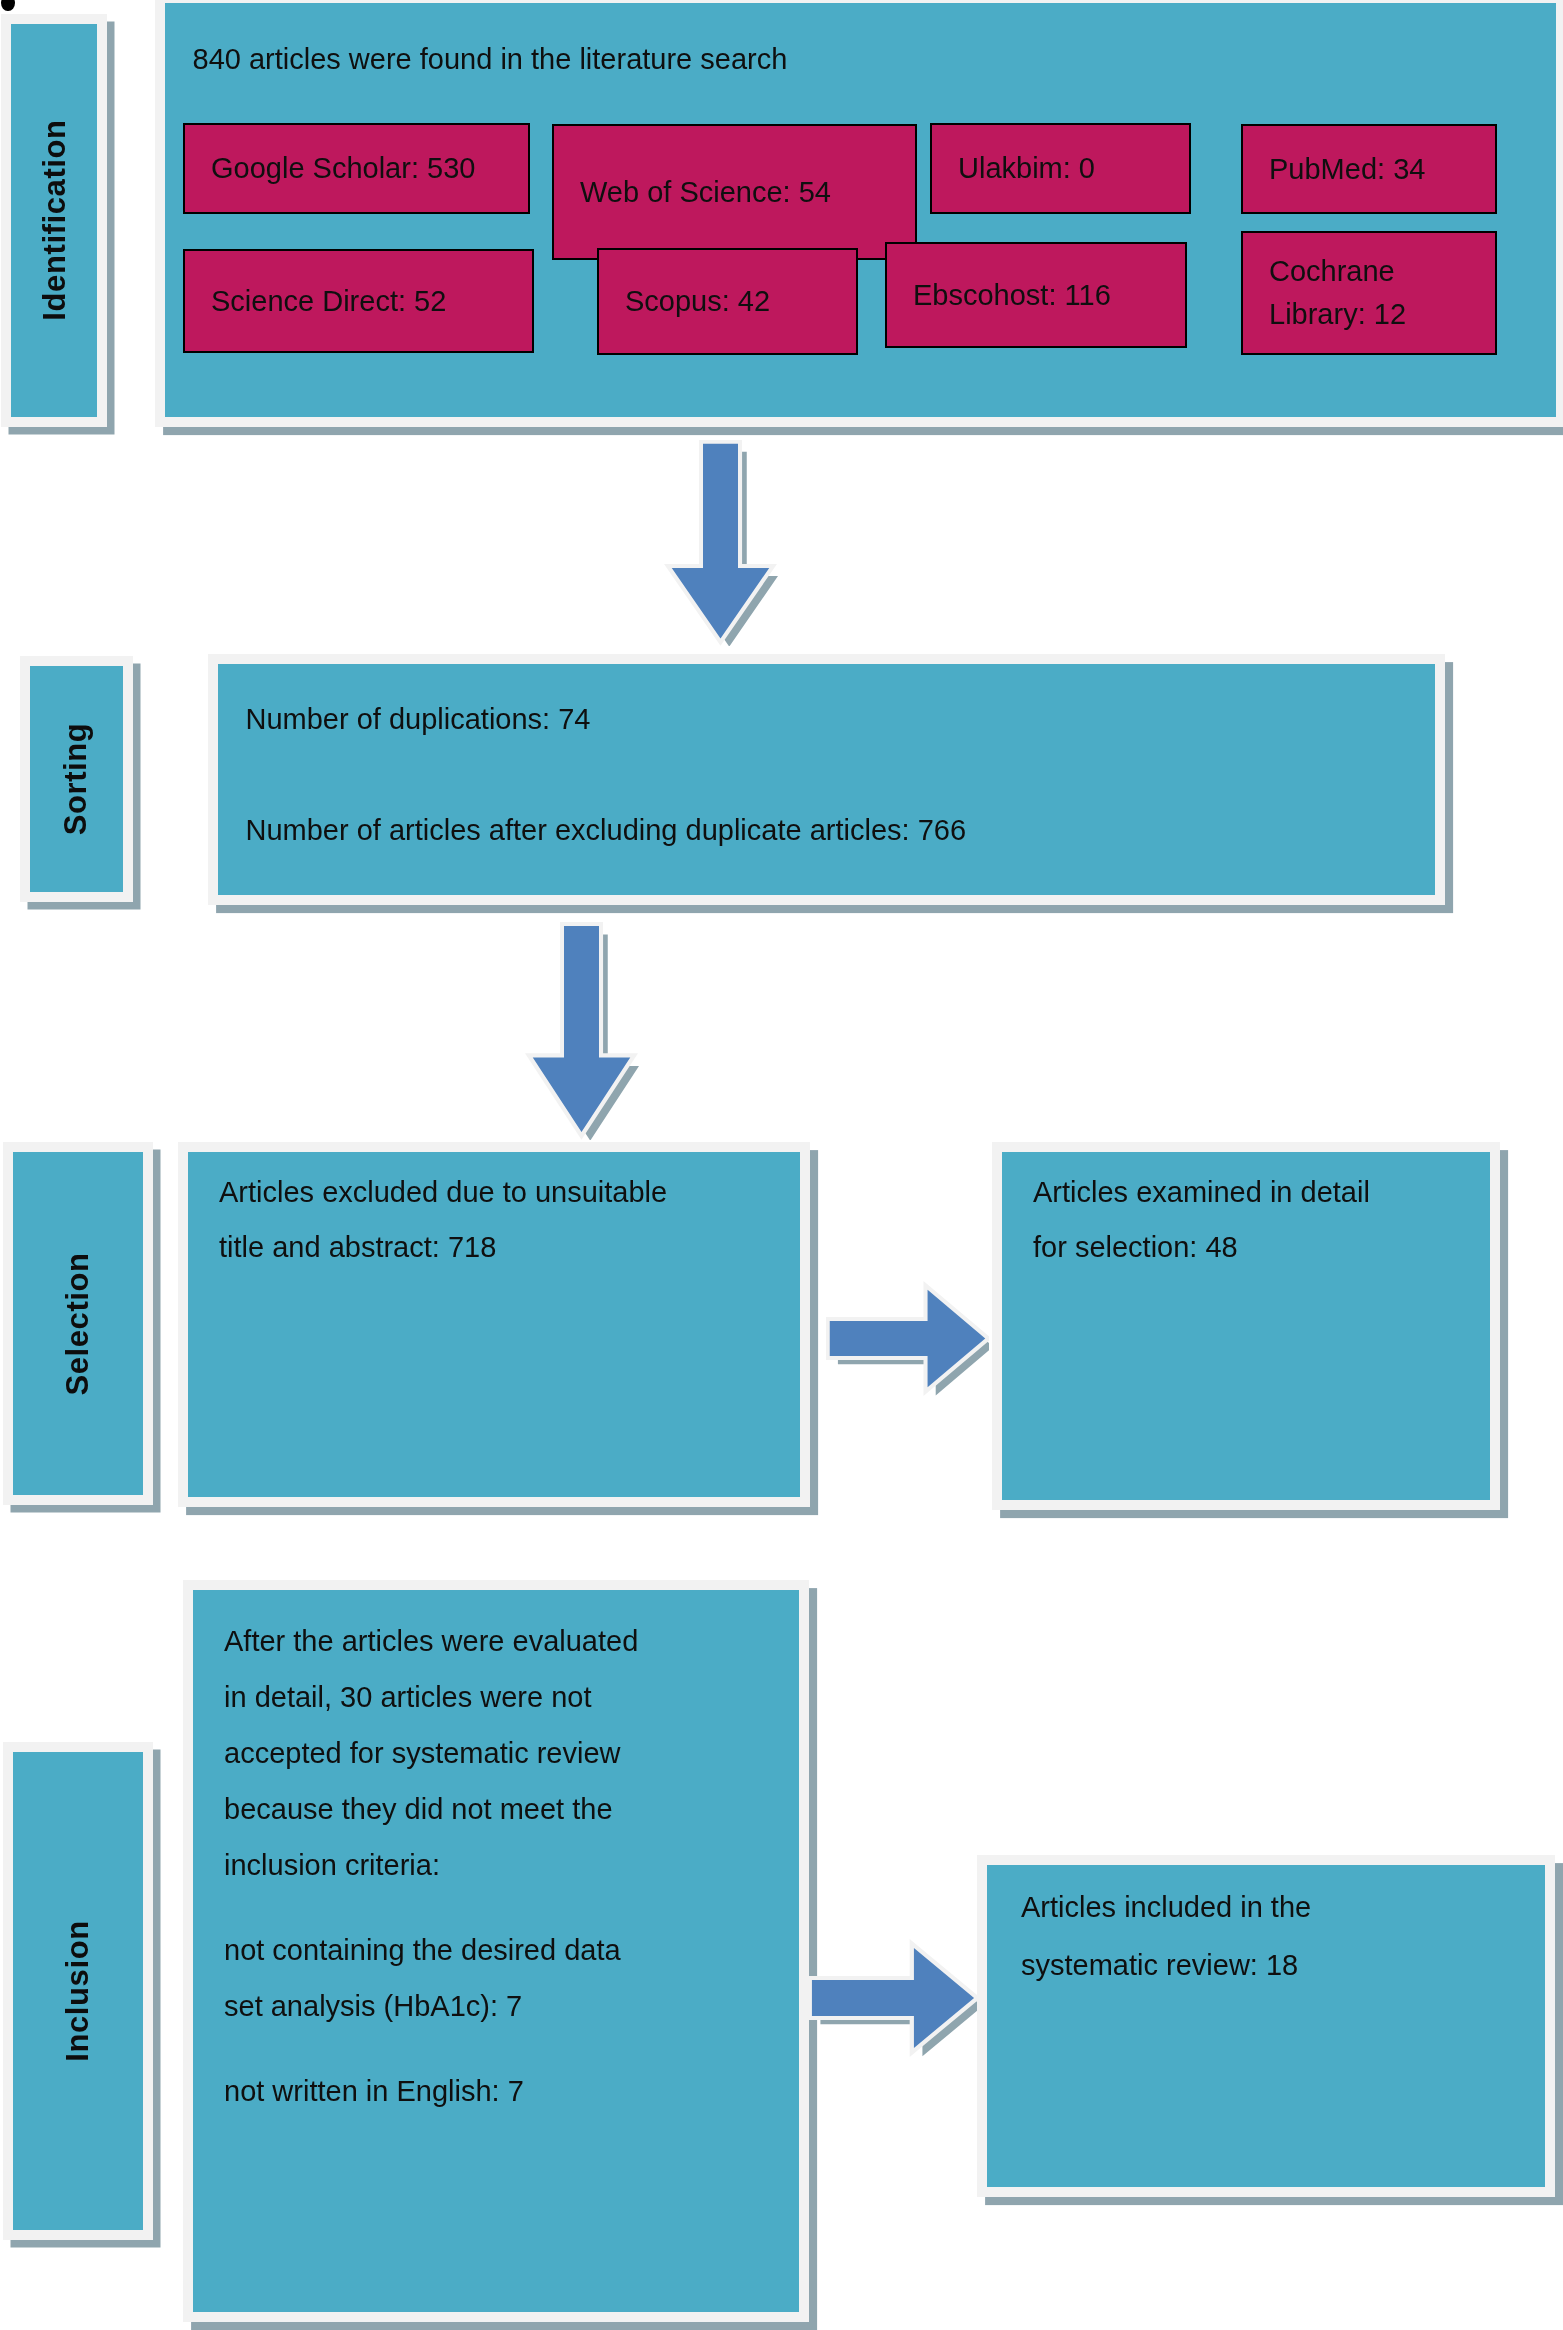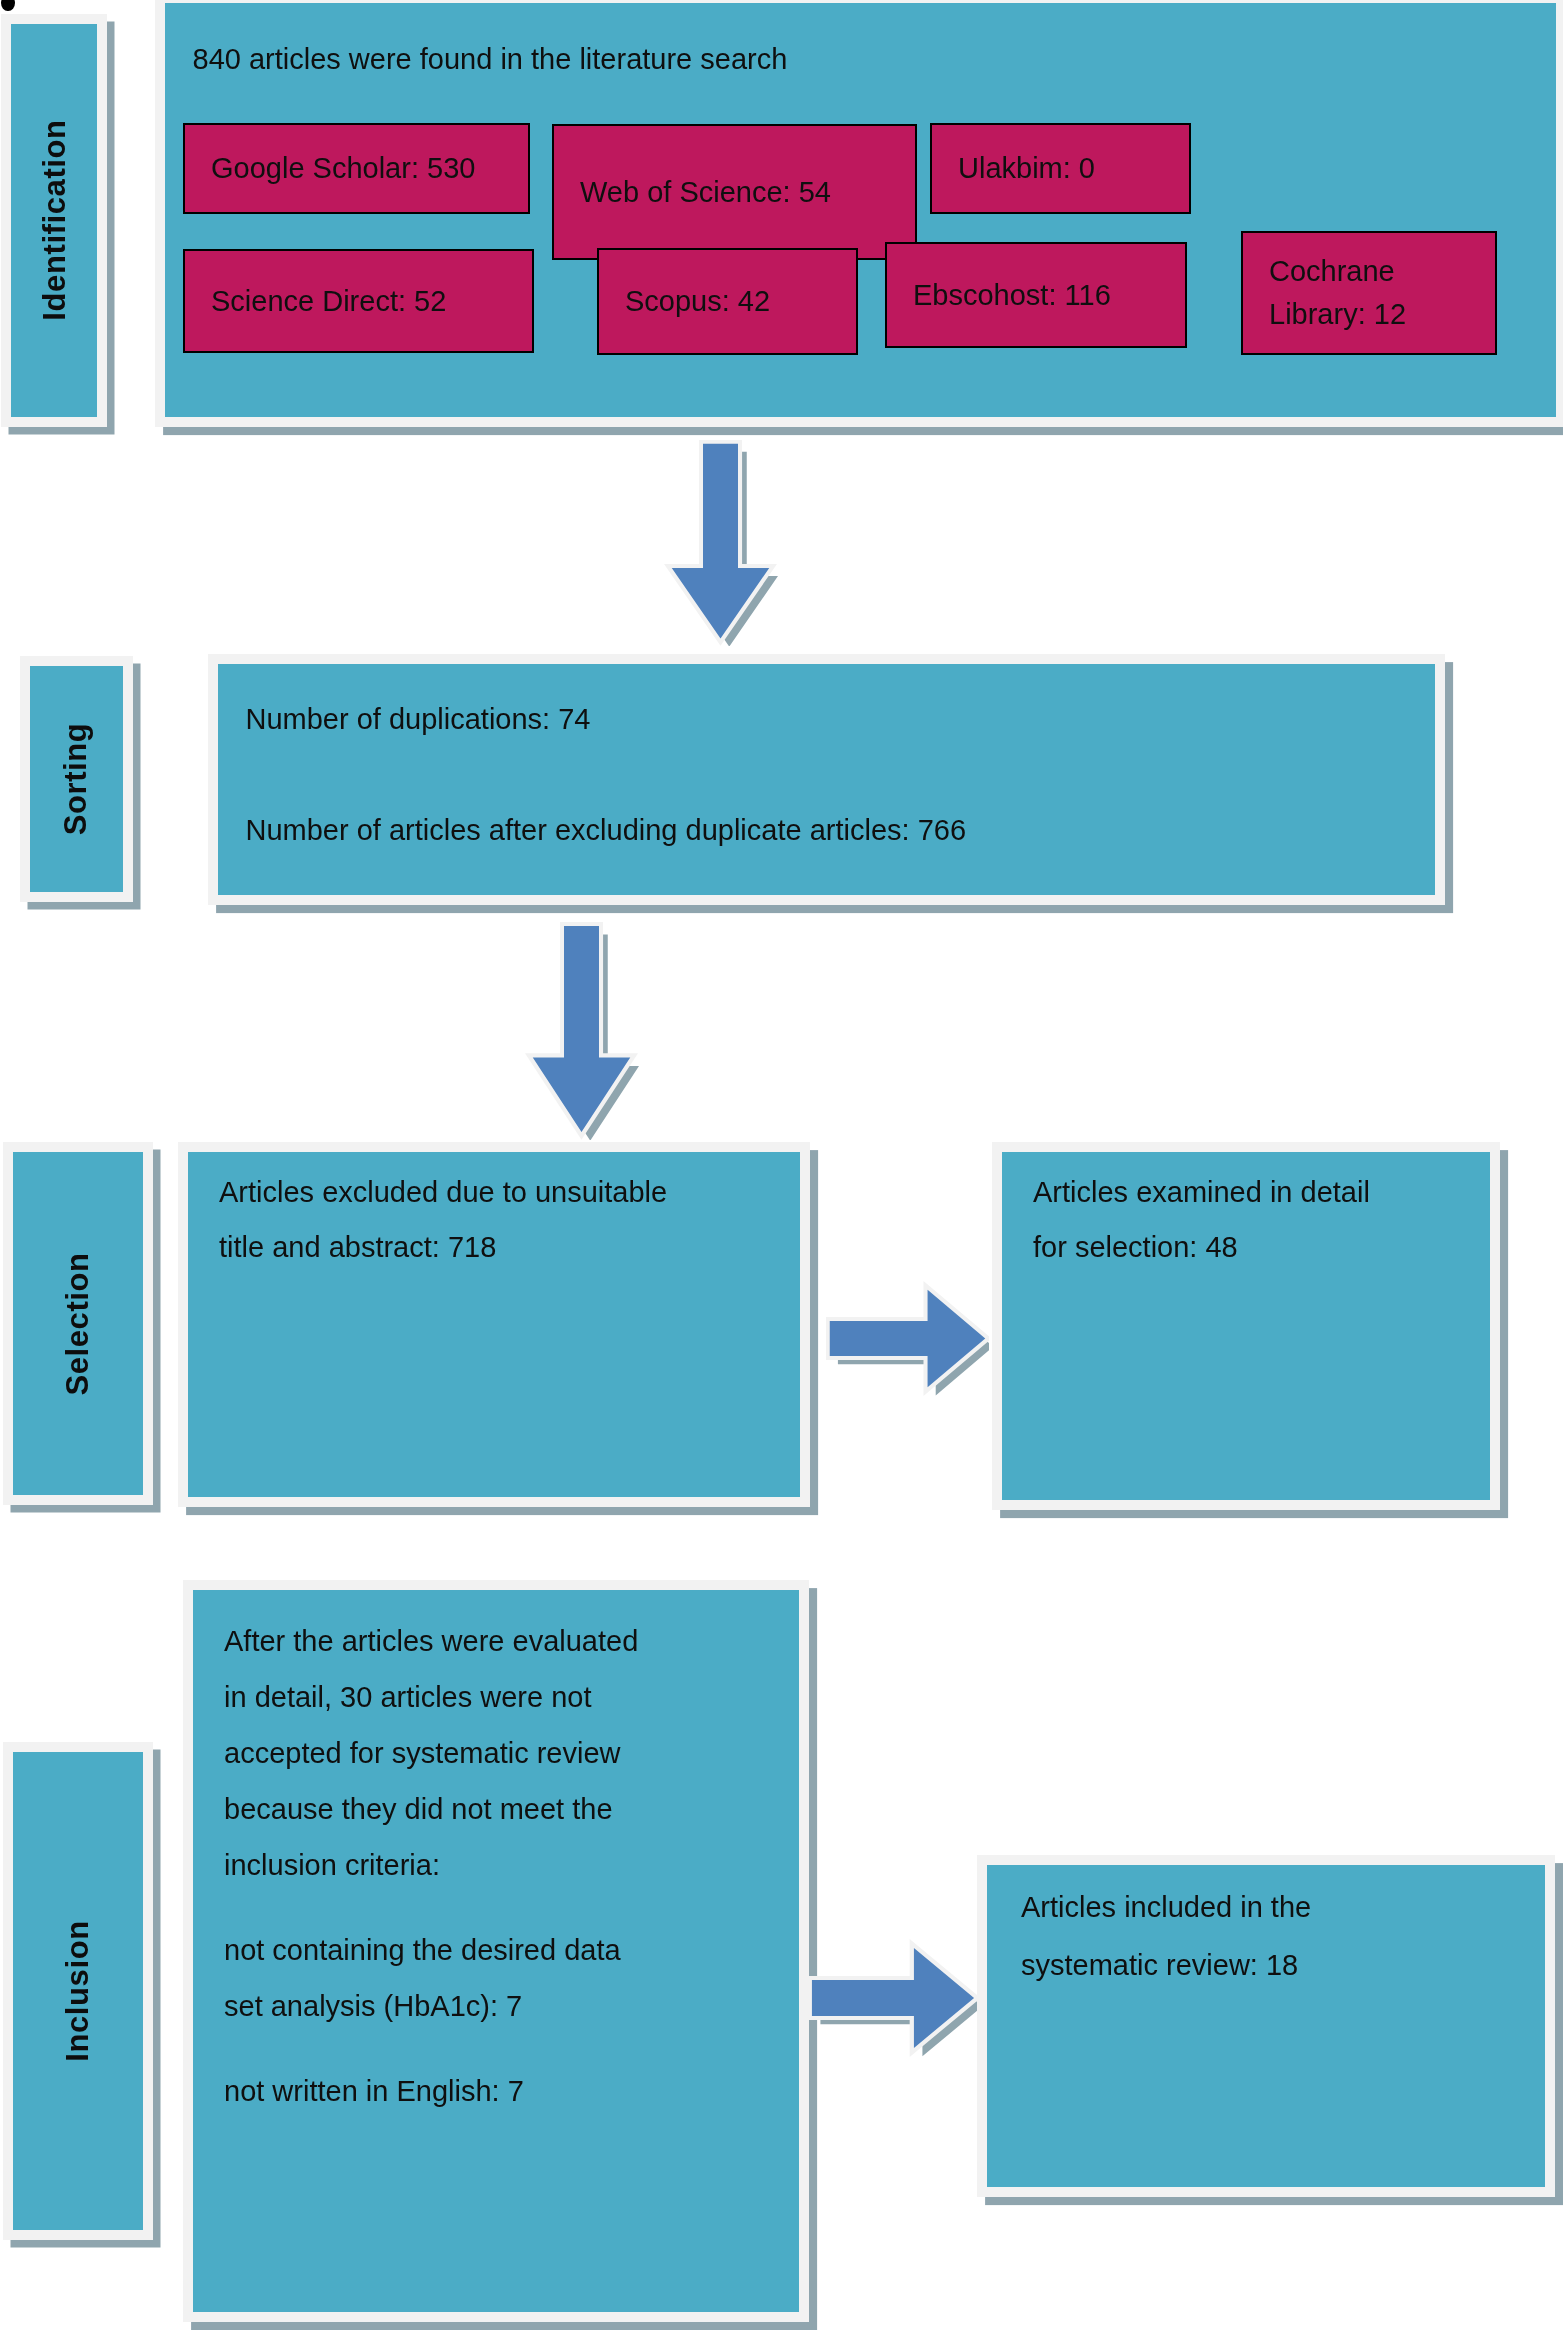--- a/index.html
+++ b/index.html
@@ -78,20 +78,23 @@
 
   <div class="src-box" style="left:183px;top:123px;width:347px;height:91px;">
     <span>Google Scholar: 530</span>
   </div>
   <div class="src-box" style="left:552px;top:124px;width:365px;height:136px;">
     <span>Web of Science: 54</span>
   </div>
   <div class="src-box" style="left:930px;top:123px;width:261px;height:91px;text-align:center;">
     <span>Ulakbim: 0</span>
   </div>
+  <div class="src-box" style="left:1241px;top:124px;width:256px;height:90px;">
+    <span>PubMed: 34</span>
+  </div>
   <div class="src-box" style="left:183px;top:249px;width:351px;height:104px;">
     <span>Science Direct: 52</span>
   </div>
   <div class="src-box" style="left:597px;top:248px;width:261px;height:107px;">
     <span>Scopus: 42</span>
   </div>
   <div class="src-box" style="left:885px;top:242px;width:302px;height:106px;">
     <span>Ebscohost: 116</span>
   </div>
   <div class="src-box" style="left:1241px;top:231px;width:256px;height:124px;">

